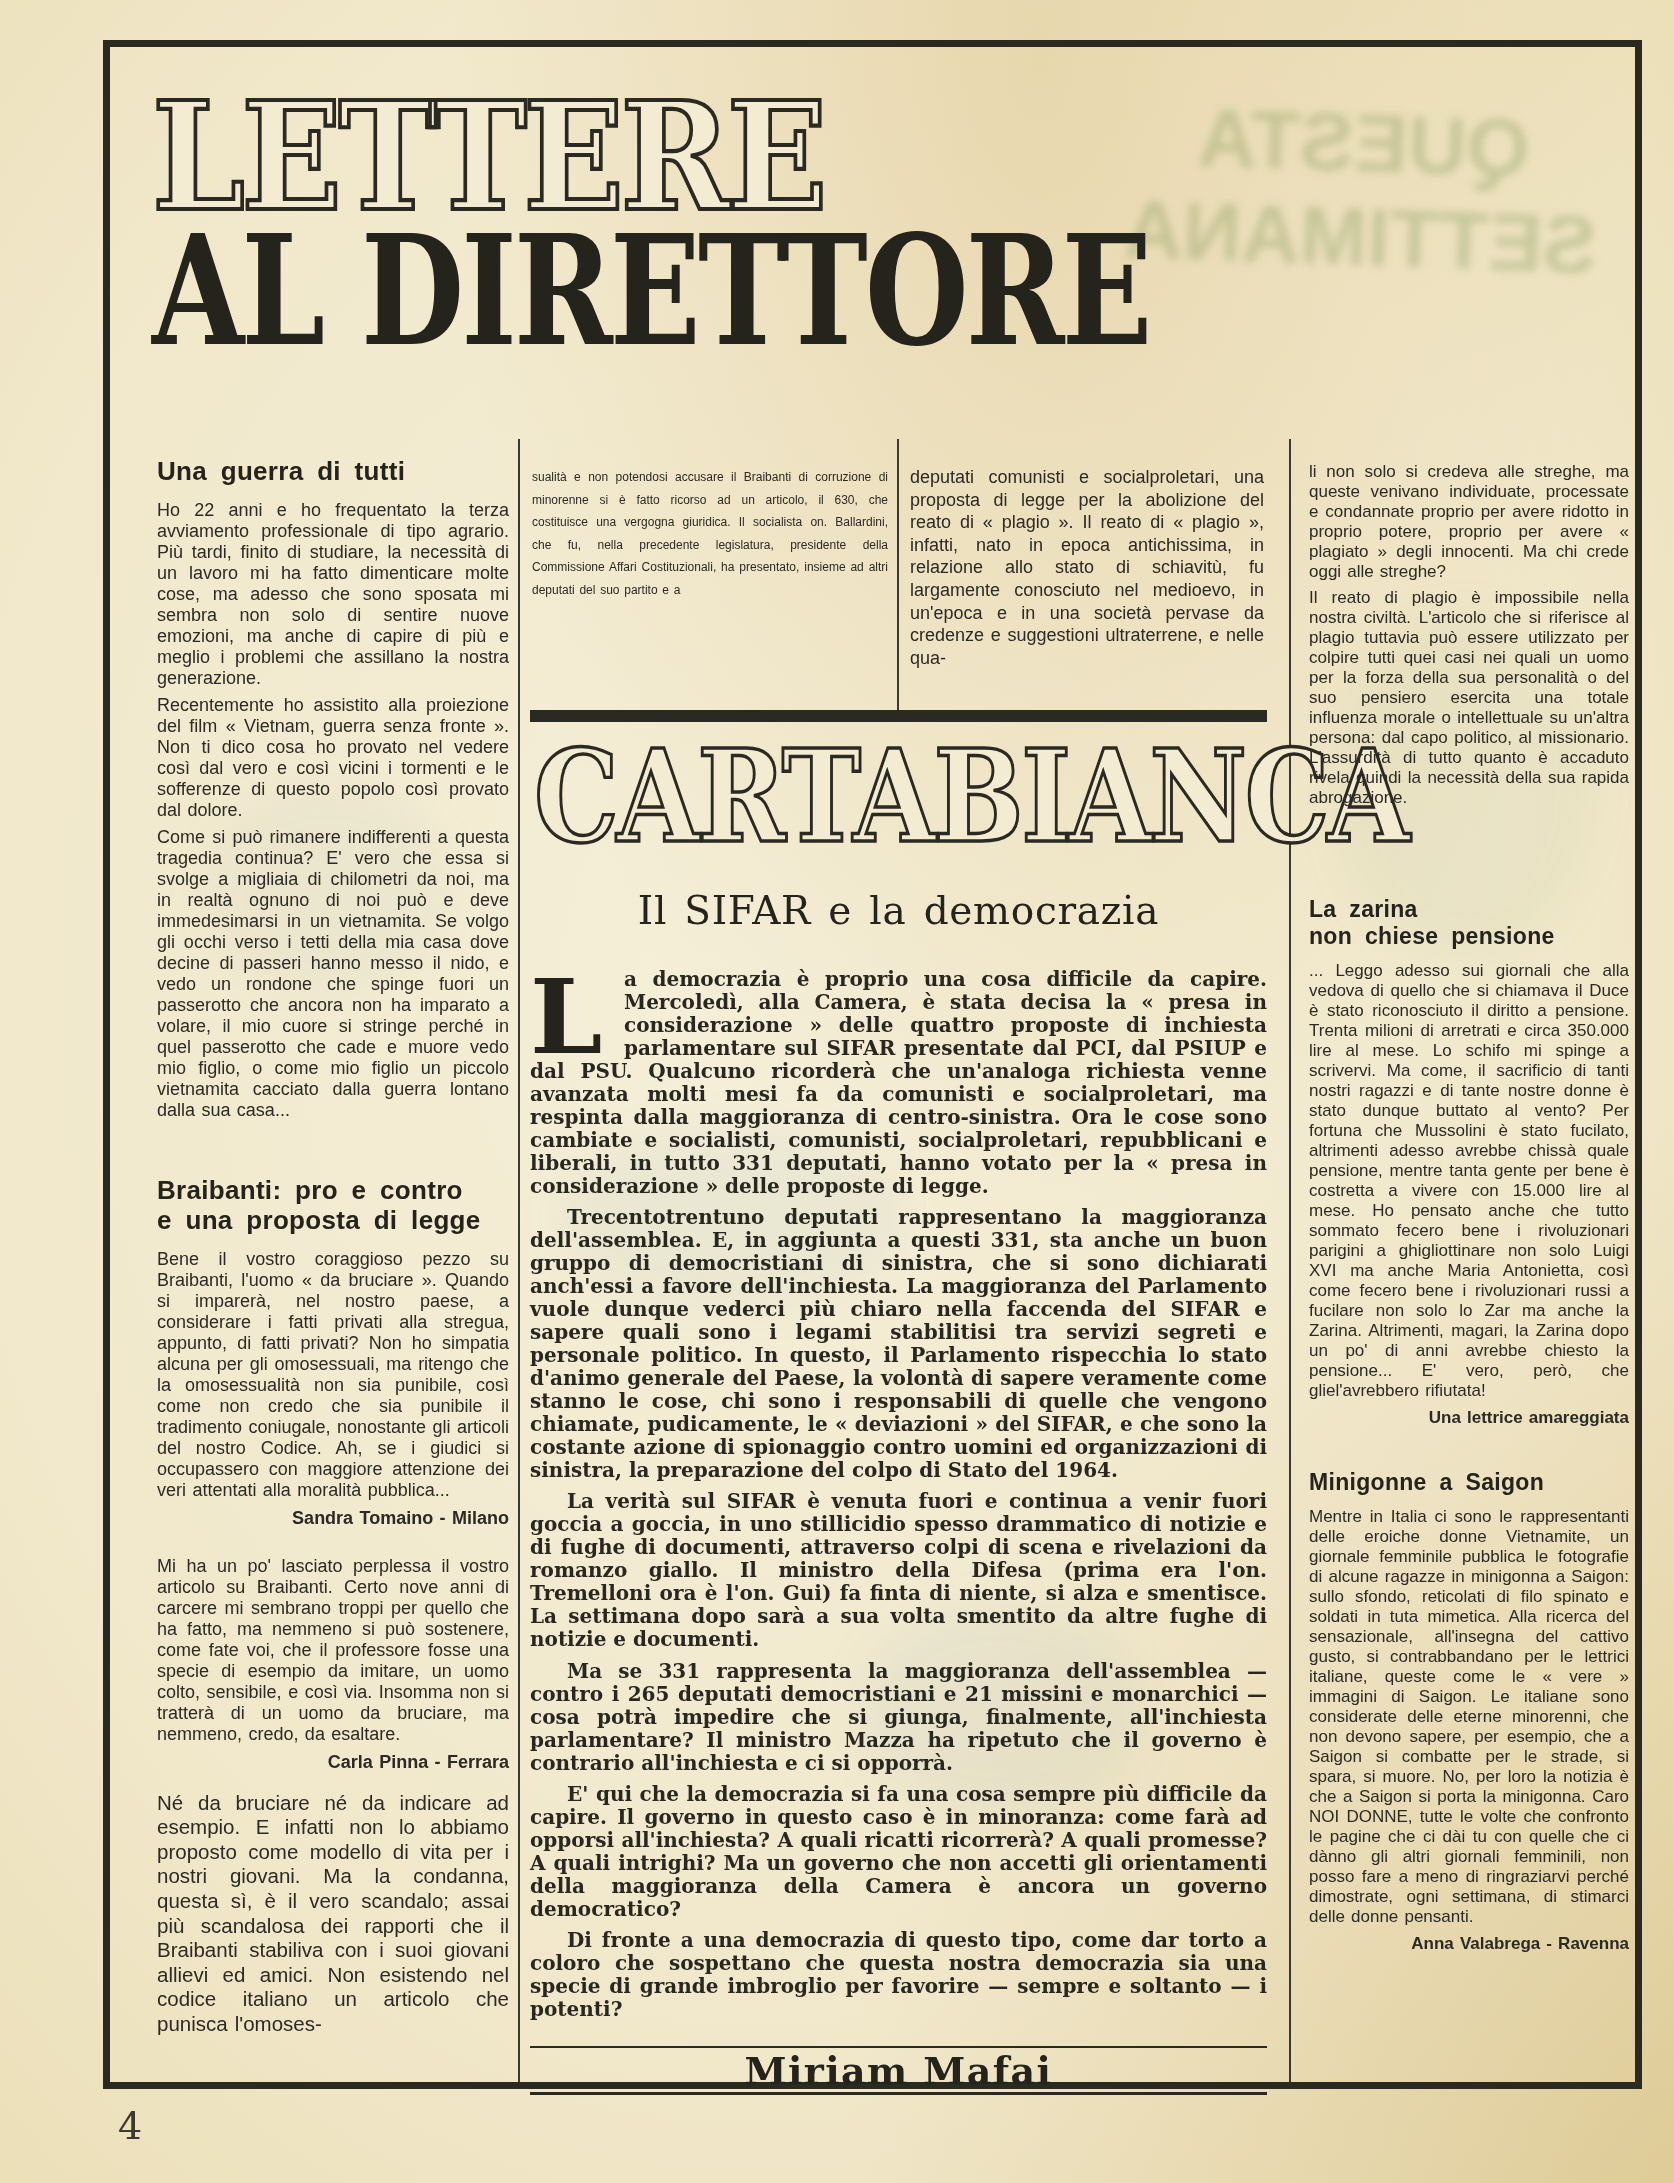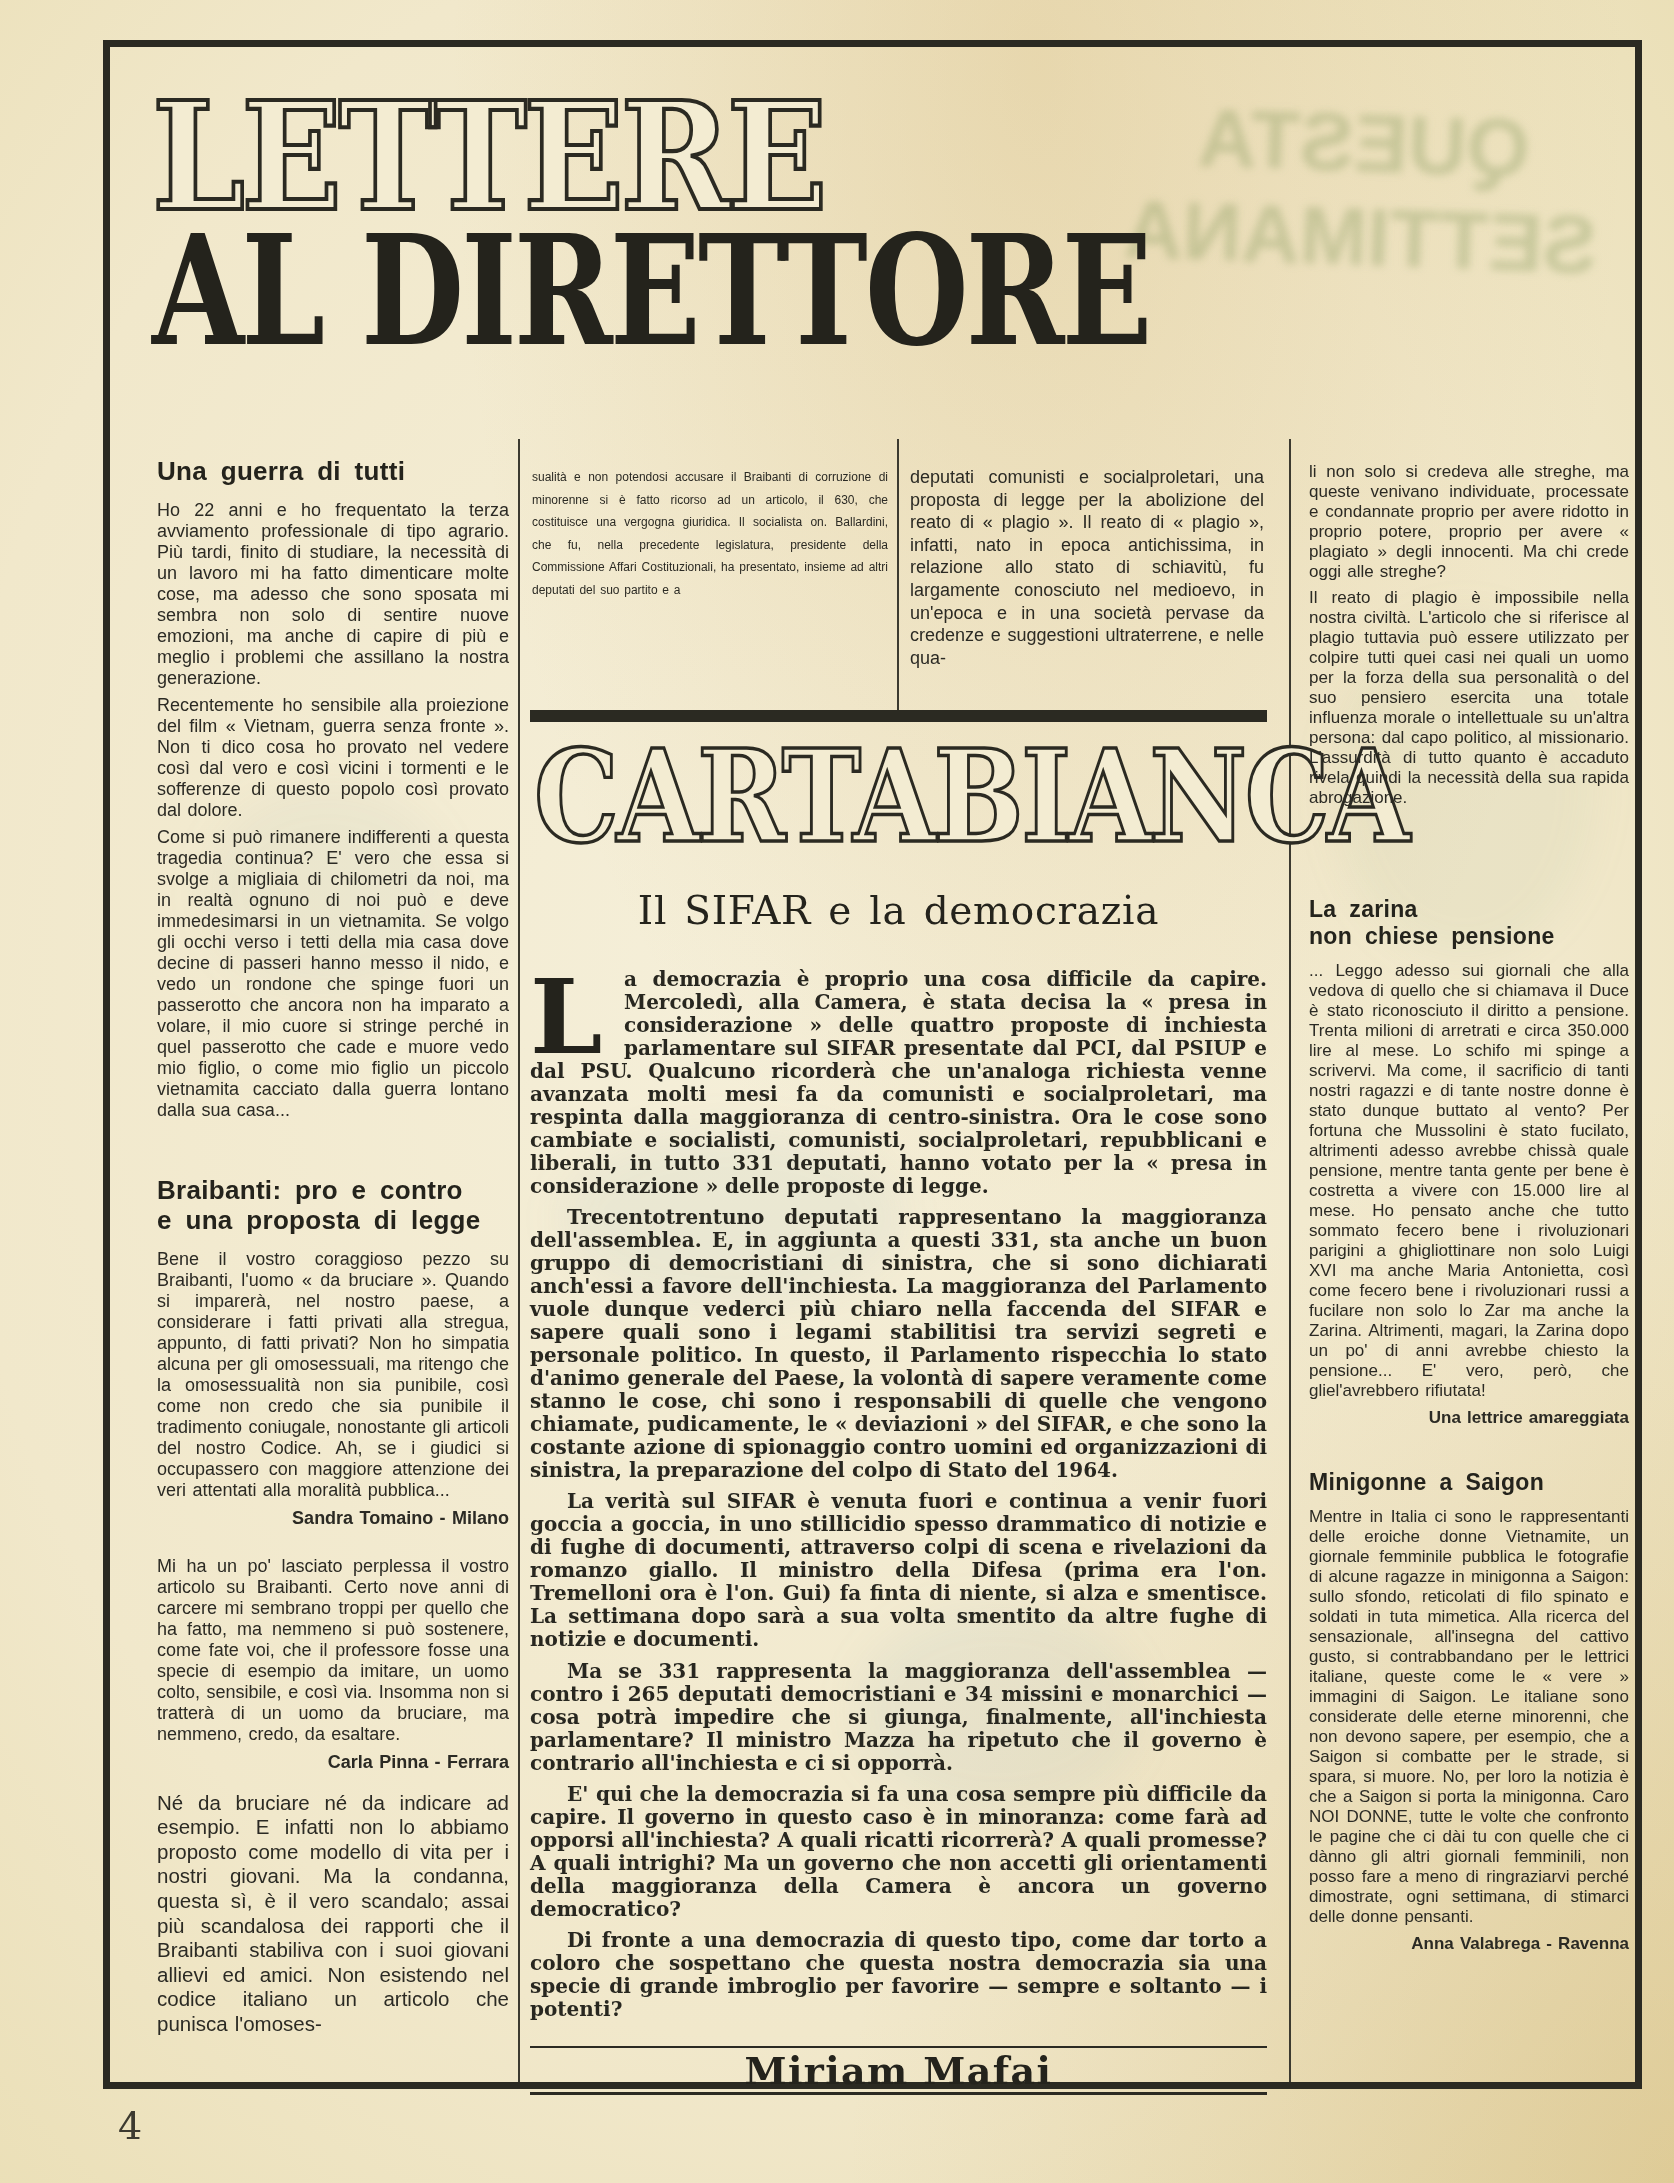--- a/index.html
+++ b/index.html
@@ -132,21 +132,21 @@
   <h1 class="m1">LETTERE</h1>
   <h1 class="m2">AL DIRETTORE</h1>
 
   <div class="vr vr1"></div>
   <div class="vr vrmid"></div>
   <div class="vr vr2"></div>
 
   <section class="col col1">
     <h3 class="lh">Una guerra di tutti</h3>
     <p>Ho 22 anni e ho frequentato la terza avviamento professionale di tipo agrario. Più tardi, finito di studiare, la necessità di un lavoro mi ha fatto dimenticare molte cose, ma adesso che sono sposata mi sembra non solo di sentire nuove emozioni, ma anche di capire di più e meglio i problemi che assillano la nostra generazione.</p>
-    <p>Recentemente ho sensibile alla proiezione del film « Vietnam, guerra senza fronte ». Non ti dico cosa ho provato nel vedere così dal vero e così vicini i tormenti e le sofferenze di questo popolo così provato dal dolore.</p>
+    <p>Recentemente ho assistito alla proiezione del film « Vietnam, guerra senza fronte ». Non ti dico cosa ho provato nel vedere così dal vero e così vicini i tormenti e le sofferenze di questo popolo così provato dal dolore.</p>
     <p>Come si può rimanere indifferenti a questa tragedia continua? E' vero che essa si svolge a migliaia di chilometri da noi, ma in realtà ognuno di noi può e deve immedesimarsi in un vietnamita. Se volgo gli occhi verso i tetti della mia casa dove decine di passeri hanno messo il nido, e vedo un rondone che spinge fuori un passerotto che ancora non ha imparato a volare, il mio cuore si stringe perché in quel passerotto che cade e muore vedo mio figlio, o come mio figlio un piccolo vietnamita cacciato dalla guerra lontano dalla sua casa...</p>
     <div class="gap70"></div>
     <h3 class="lh">
       <span>Braibanti: pro e contro</span><br>
       <span>e una proposta di legge</span>
     </h3>
     <p>Bene il vostro coraggioso pezzo su Braibanti, l'uomo « da bruciare ». Quando si imparerà, nel nostro paese, a considerare i fatti privati alla stregua, appunto, di fatti privati? Non ho simpatia alcuna per gli omosessuali, ma ritengo che la omosessualità non sia punibile, così come non credo che sia punibile il tradimento coniugale, nonostante gli articoli del nostro Codice. Ah, se i giudici si occupassero con maggiore attenzione dei veri attentati alla moralità pubblica...</p>
     <div class="sig">Sandra Tomaino - Milano</div>
     <div class="gap40"></div>
     <p>Mi ha un po' lasciato perplessa il vostro articolo su Braibanti. Certo nove anni di carcere mi sembrano troppi per quello che ha fatto, ma nemmeno si può sostenere, come fate voi, che il professore fosse una specie di esempio da imitare, un uomo colto, sensibile, e così via. Insomma non si tratterà di un uomo da bruciare, ma nemmeno, credo, da esaltare.</p>
@@ -166,21 +166,21 @@
   <h2 class="cb-head">CARTABIANCA</h2>
   <h3 class="cb-title">Il SIFAR e la democrazia</h3>
 
   <section class="article">
     <p class="first">
       <span class="dropcap">L</span>
       <span>a democrazia è proprio una cosa difficile da capire. Mercoledì, alla Camera, è stata decisa la « presa in considerazione » delle quattro proposte di inchiesta parlamentare sul SIFAR presentate dal PCI, dal PSIUP e dal PSU. Qualcuno ricorderà che un'analoga richiesta venne avanzata molti mesi fa da comunisti e socialproletari, ma respinta dalla maggioranza di centro-sinistra. Ora le cose sono cambiate e socialisti, comunisti, socialproletari, repubblicani e liberali, in tutto 331 deputati, hanno votato per la « presa in considerazione » delle proposte di legge.</span>
     </p>
     <p>Trecentotrentuno deputati rappresentano la maggioranza dell'assemblea. E, in aggiunta a questi 331, sta anche un buon gruppo di democristiani di sinistra, che si sono dichiarati anch'essi a favore dell'inchiesta. La maggioranza del Parlamento vuole dunque vederci più chiaro nella faccenda del SIFAR e sapere quali sono i legami stabilitisi tra servizi segreti e personale politico. In questo, il Parlamento rispecchia lo stato d'animo generale del Paese, la volontà di sapere veramente come stanno le cose, chi sono i responsabili di quelle che vengono chiamate, pudicamente, le « deviazioni » del SIFAR, e che sono la costante azione di spionaggio contro uomini ed organizzazioni di sinistra, la preparazione del colpo di Stato del 1964.</p>
     <p>La verità sul SIFAR è venuta fuori e continua a venir fuori goccia a goccia, in uno stillicidio spesso drammatico di notizie e di fughe di documenti, attraverso colpi di scena e rivelazioni da romanzo giallo. Il ministro della Difesa (prima era l'on. Tremelloni ora è l'on. Gui) fa finta di niente, si alza e smentisce. La settimana dopo sarà a sua volta smentito da altre fughe di notizie e documenti.</p>
-    <p>Ma se 331 rappresenta la maggioranza dell'assemblea — contro i 265 deputati democristiani e 34 missini e monarchici — cosa potrà impedire che si giunga, finalmente, all'inchiesta parlamentare? Il ministro Mazza ha ripetuto che il governo è contrario all'inchiesta e ci si opporrà.</p>
+    <p>Ma se 331 rappresenta la maggioranza dell'assemblea — contro i 265 deputati democristiani e 21 missini e monarchici — cosa potrà impedire che si giunga, finalmente, all'inchiesta parlamentare? Il ministro Mazza ha ripetuto che il governo è contrario all'inchiesta e ci si opporrà.</p>
     <p>E' qui che la democrazia si fa una cosa sempre più difficile da capire. Il governo in questo caso è in minoranza: come farà ad opporsi all'inchiesta? A quali ricatti ricorrerà? A quali promesse? A quali intrighi? Ma un governo che non accetti gli orientamenti della maggioranza della Camera è ancora un governo democratico?</p>
     <p>Di fronte a una democrazia di questo tipo, come dar torto a coloro che sospettano che questa nostra democrazia sia una specie di grande imbroglio per favorire — sempre e soltanto — i potenti?</p>
     <div class="art-rule"></div>
     <div class="art-sig">Miriam Mafai</div>
     <div class="art-rule r2"></div>
   </section>
 
   <section class="col col4">
     <p>li non solo si credeva alle streghe, ma queste venivano individuate, processate e condannate proprio per avere ridotto in proprio potere, proprio per avere « plagiato » degli innocenti. Ma chi crede oggi alle streghe?</p>
     <p>Il reato di plagio è impossibile nella nostra civiltà. L'articolo che si riferisce al plagio tuttavia può essere utilizzato per colpire tutti quei casi nei quali un uomo per la forza della sua personalità o del suo pensiero esercita una totale influenza morale o intellettuale su un'altra persona: dal capo politico, al missionario. L'assurdità di tutto quanto è accaduto rivela quindi la necessità della sua rapida abrogazione.</p>

